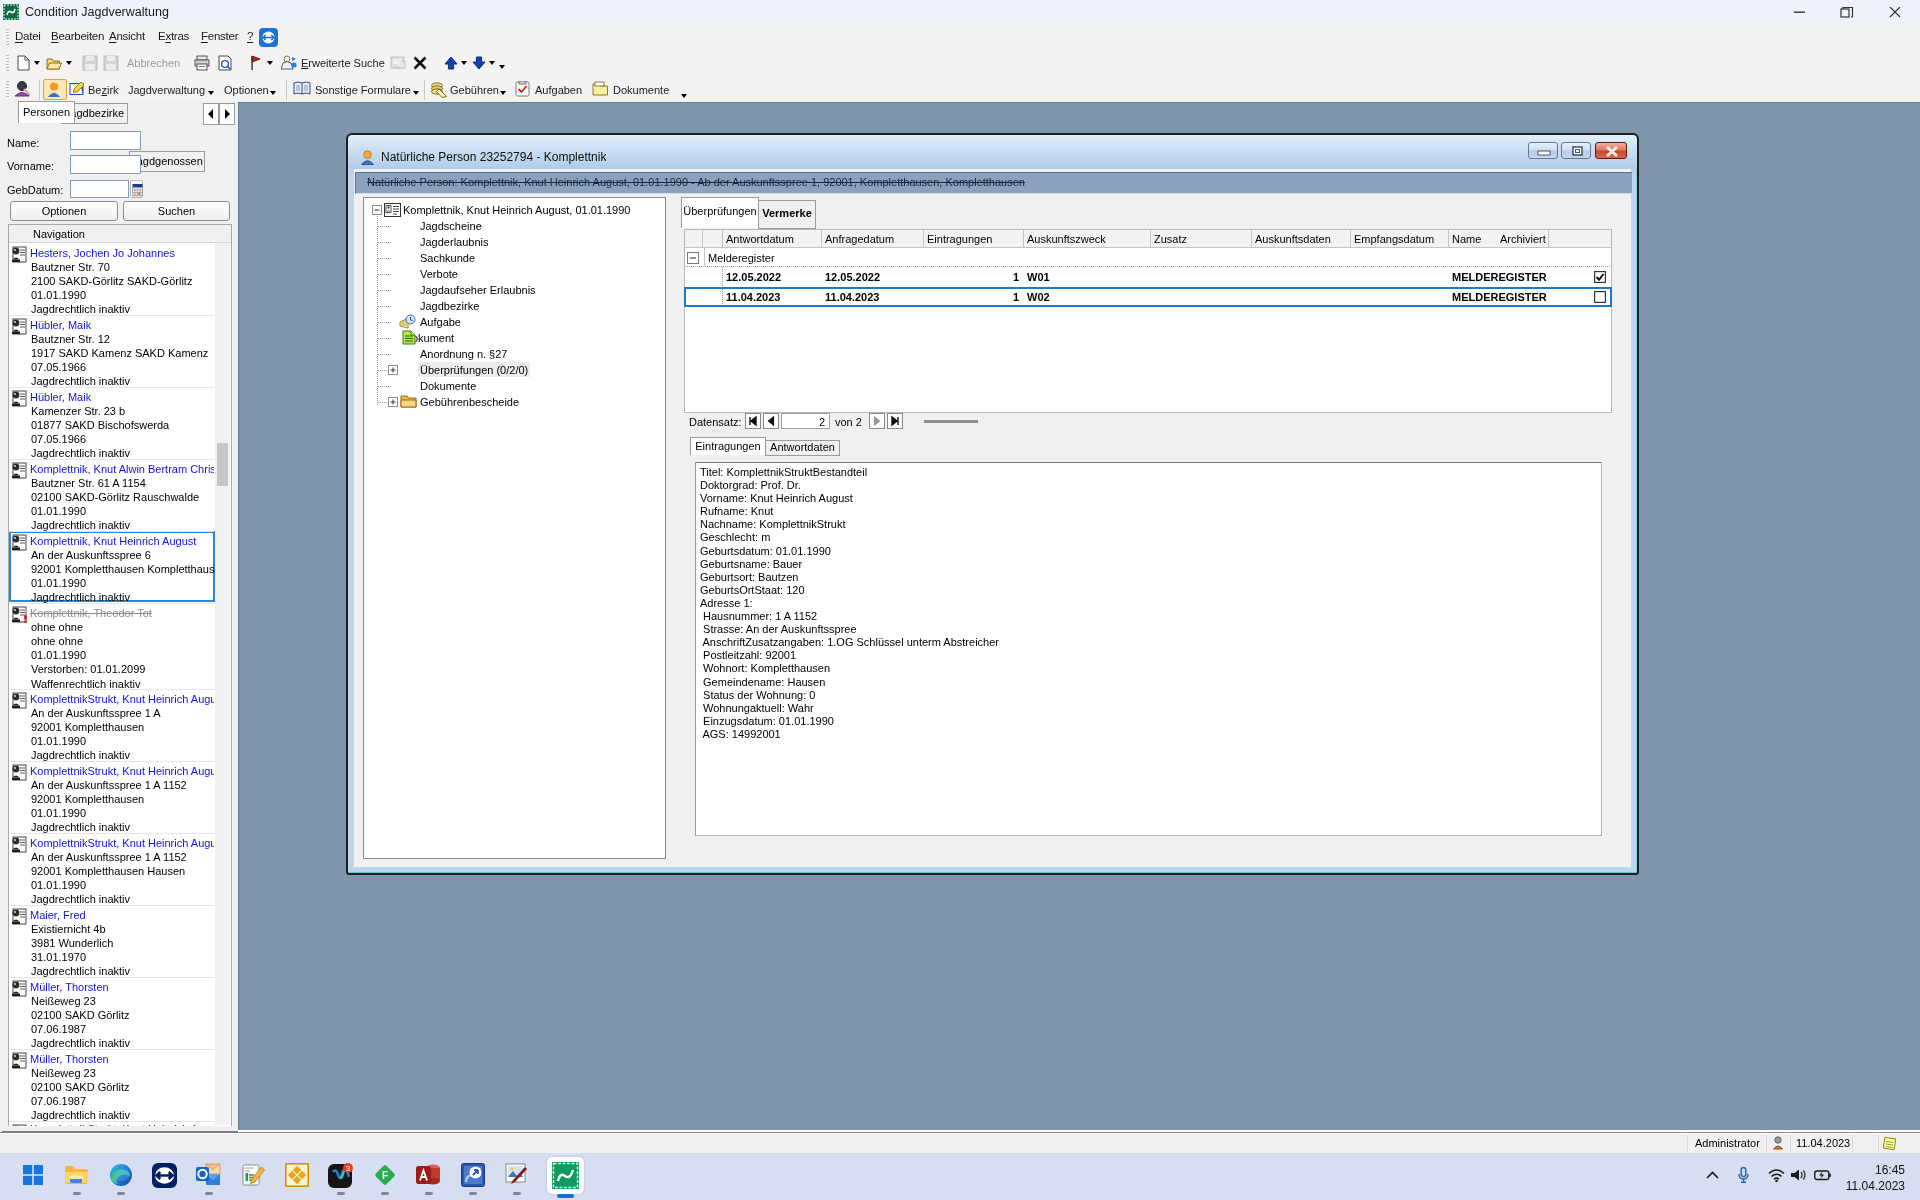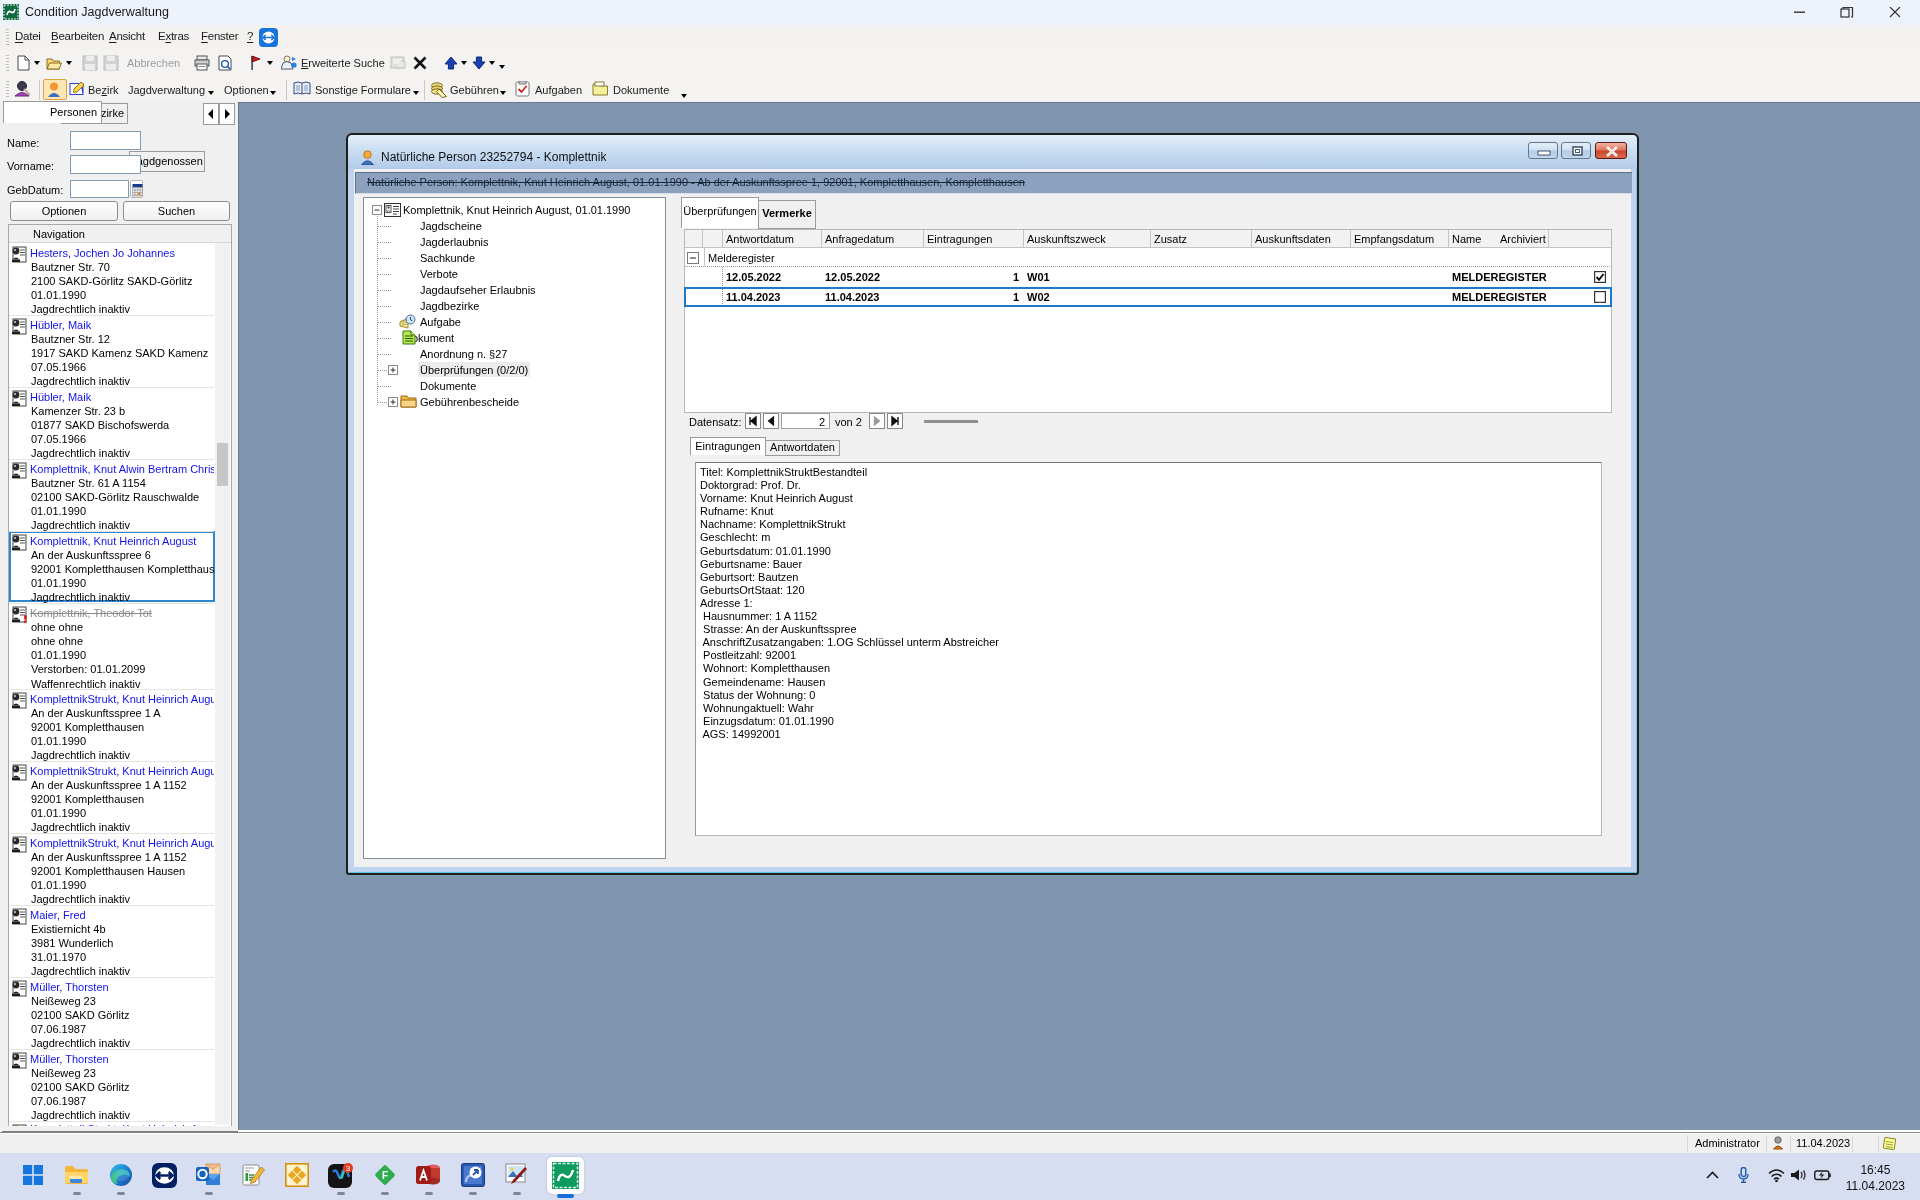--- a/index.html
+++ b/index.html
@@ -198,21 +198,21 @@
     <path d="M1 3 h6 l1.5 2 h7 v9 h-14.5 z" fill="#f7f09a" stroke="#8a7a30"></path>
     <rect x="3" y="1" width="9" height="4" fill="#fff" stroke="#8a7a30"></rect>
   </svg>
   <div class="tbtxt" style="left:613px;top:7px">Dokumente</div>
   <div class="dd" style="left:681px;top:16.8px"></div>
 </div>
 
 <div class="abs" id="mdi"></div>
 
 <div class="abs" id="leftpanel">
-  <div class="tab active" style="left:3px;top:0px;width:55px;height:21px;line-height:21px;padding-left:42px;">Personen</div>
+  <div class="tab active" style="left:18px;top:0px;width:55px;height:21px;line-height:21px;">Personen</div>
   <div class="tab" style="left:61px;top:2px;width:65px;height:19px;line-height:19px;">Jagdbezirke</div>
   <div class="tab" style="left:129px;top:2px;width:74px;height:19px;line-height:19px;margin-top:48px;">Jagdgenossen</div>
   <div class="abs" style="left:203px;top:2px;width:14px;height:20px;background:#fdfdfd;border:1px solid #9b9b9b">
     <svg width="14" height="20">
         <path d="M9 5 l-5 5 5 5 z" fill="#000"></path>
       </svg></div>
   <div class="abs" style="left:219px;top:2px;width:14px;height:20px;background:#fdfdfd;border:1px solid #9b9b9b">
     <svg width="14" height="20">
         <path d="M5 5 l5 5 -5 5 z" fill="#000"></path>
       </svg></div>
@@ -785,14 +785,14 @@
     </svg>
     <svg class="abs" style="left:1790px;top:15px" width="17" height="14">
       <path d="M1 5 h3.5 L9 1.5 v11 L4.5 9 H1 z" fill="#1a1a1a"></path>
       <path d="M11 4 q2 3 0 6 M13.5 2.5 q3 4.5 0 9" stroke="#1a1a1a" stroke-width="1.4" fill="none" opacity="0.85"></path>
     </svg>
     <svg class="abs" style="left:1814px;top:16px" width="17" height="12">
       <rect x="0.8" y="2" width="14" height="8.5" rx="2" fill="none" stroke="#1a1a1a" stroke-width="1.4"></rect>
       <rect x="15.2" y="4.5" width="1.6" height="3.5" fill="#1a1a1a"></rect>
       <path d="M8.5 2.5 l-3.5 4 h2.8 l-1.5 3.5 4 -4.5 h-2.8 z" fill="#1a1a1a"></path>
     </svg>
-    <div class="abs" style="right:15px;top:9px;font-size:12px;text-align:center;color:#111;line-height:16px">16:45<br>11.04.2023</div>
+    <div class="abs" style="right:15px;top:9px;font-size:12px;text-align:right;color:#111;line-height:16px">16:45<br>11.04.2023</div>
   </div>
 
 </body></html>

